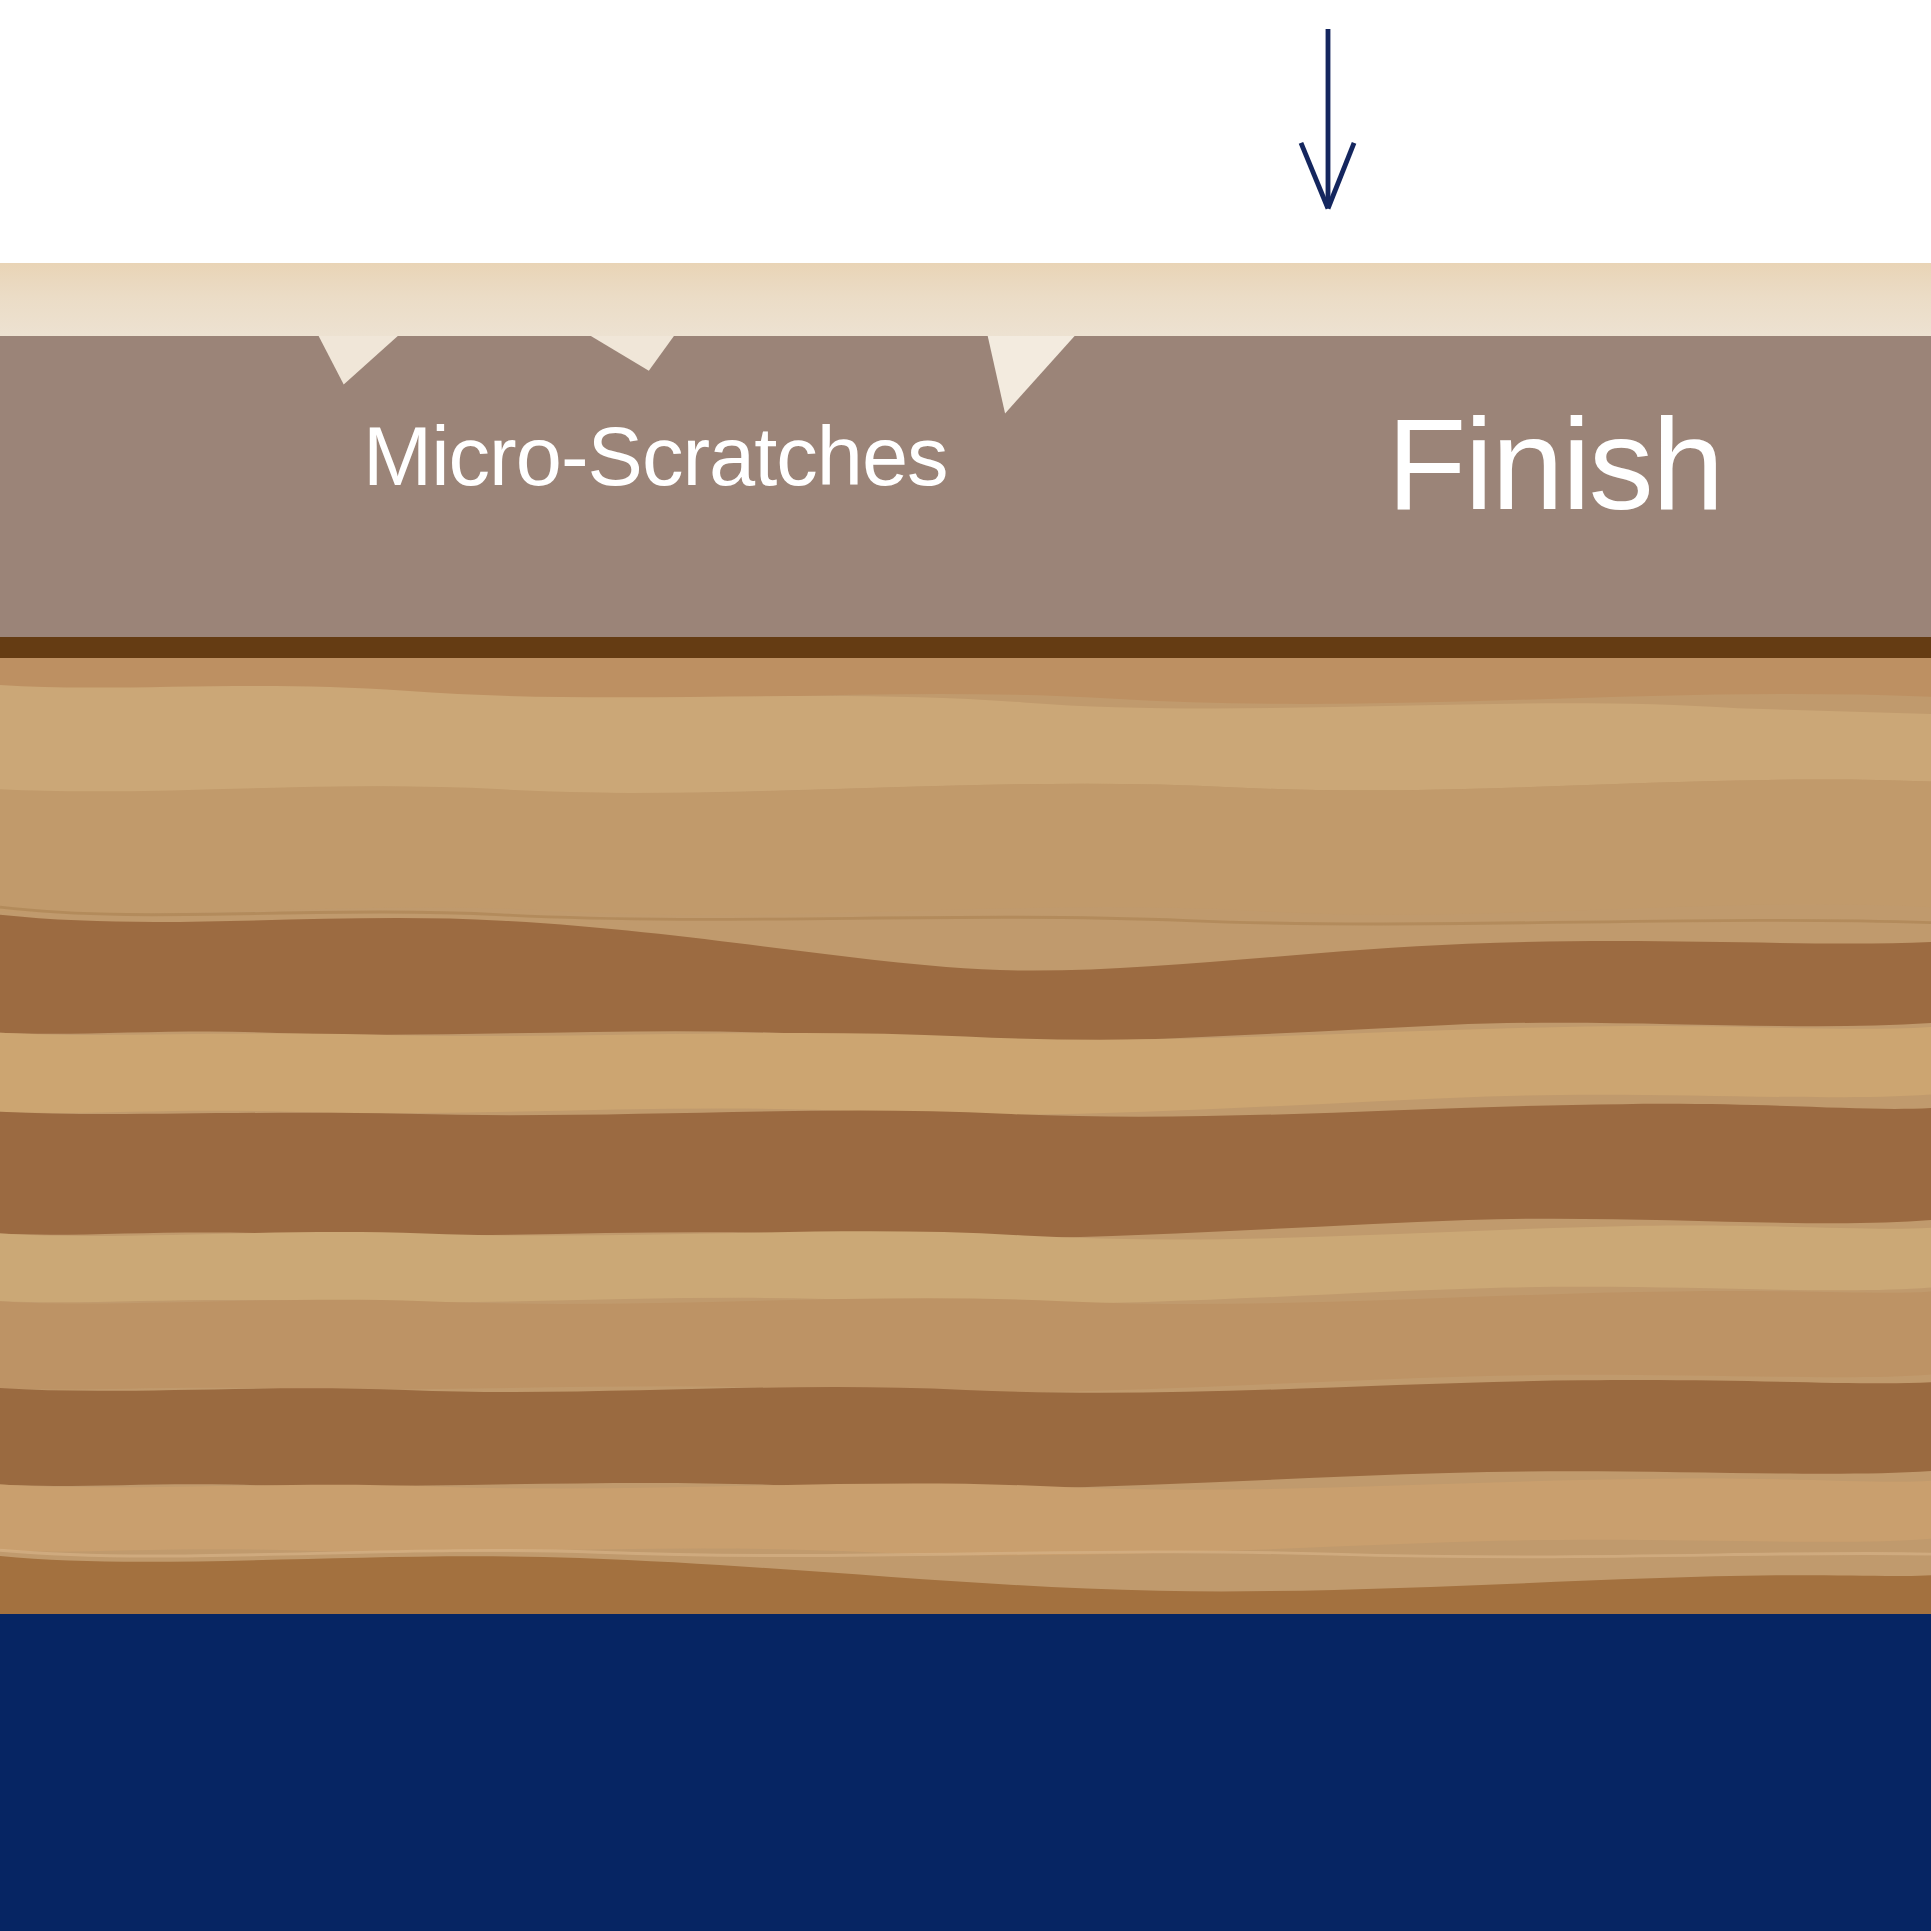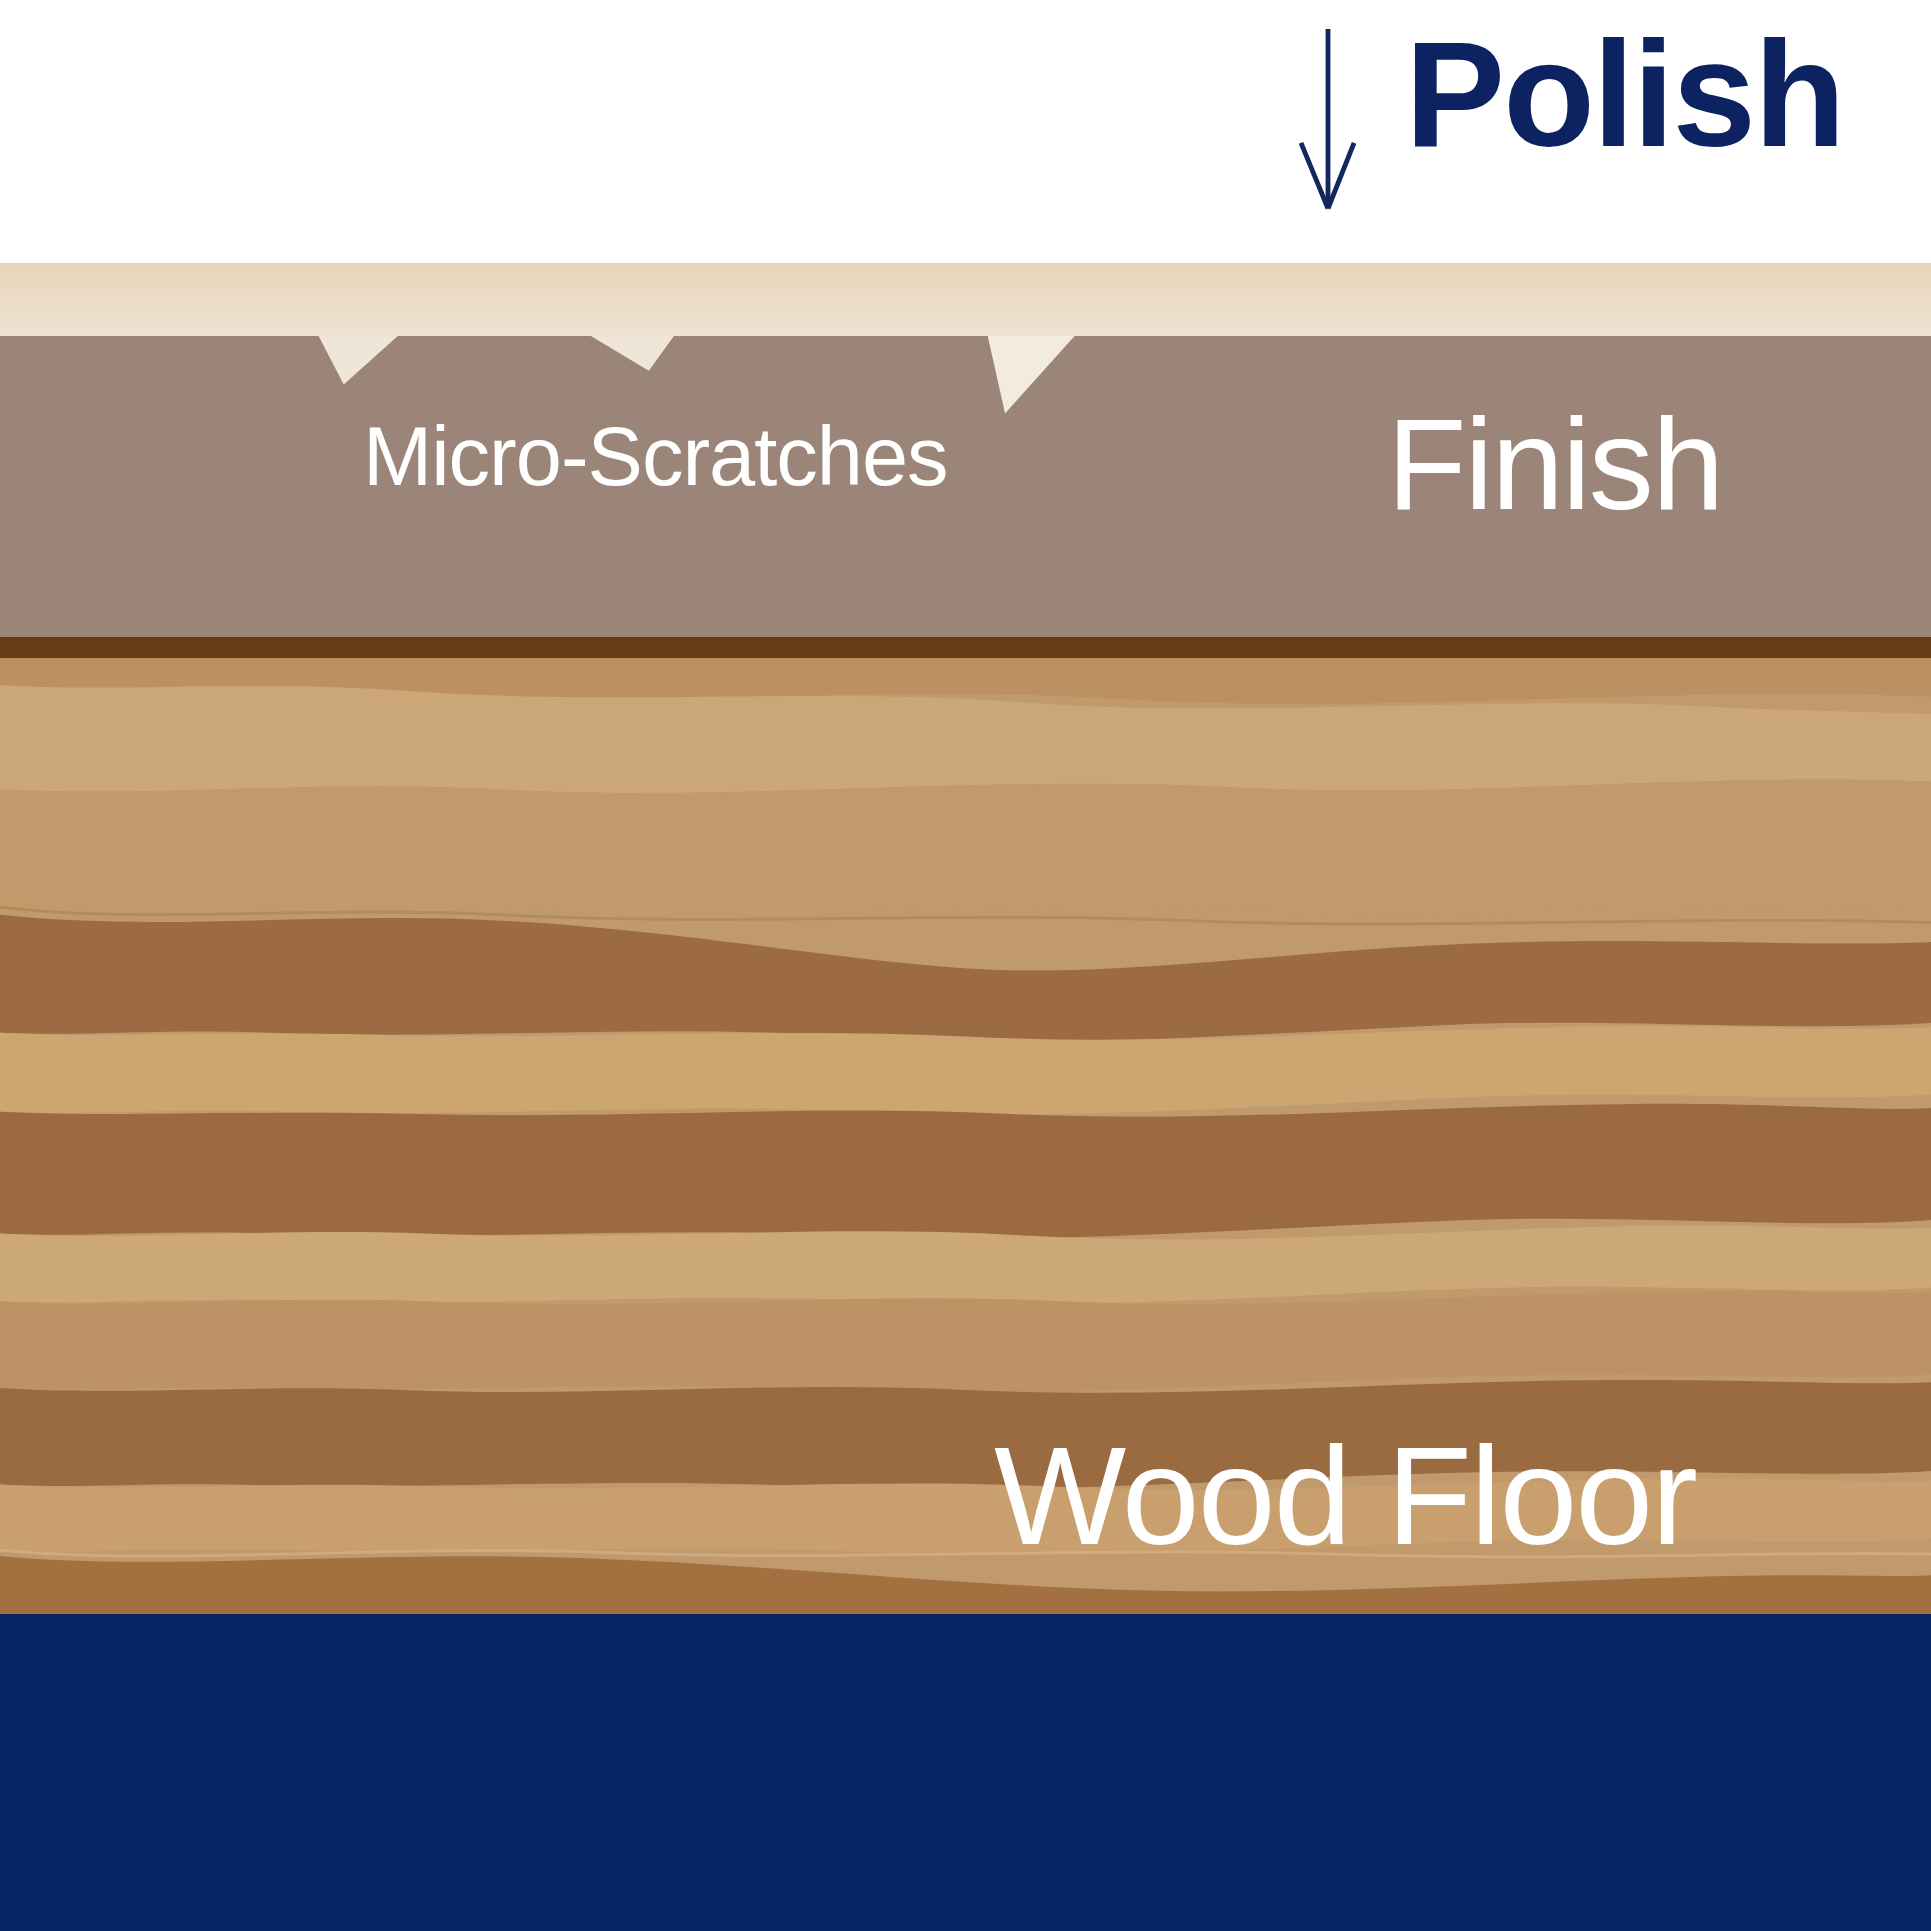--- a/index.html
+++ b/index.html
@@ -62,21 +62,20 @@
 <div id="stage">
 
   <div id="top-zone">
 
     <svg id="polish-arrow" viewBox="0 0 130 200">
       <line x1="65" y1="0" x2="65" y2="182" stroke="#14265e" stroke-width="5"></line>
       <line x1="65" y1="186" x2="37" y2="118" stroke="#14265e" stroke-width="5"></line>
       <line x1="65" y1="186" x2="92" y2="118" stroke="#14265e" stroke-width="5"></line>
     </svg>
 
-    <div id="polish-label">Polish</div>
   </div>
 
   <div id="polish-layer"></div>
 
   <div id="finish-layer"></div>
 
   <svg id="scratch-svg" viewBox="0 0 2000 100" preserveAspectRatio="none">
     <polygon points="330,4 412,4 356,54" fill="#f0e6d8"></polygon>
     <polygon points="612,4 698,4 672,40" fill="#f0e6d8"></polygon>
     <polygon points="1023,4 1113,4 1041,84" fill="#f3ebdf"></polygon>
@@ -128,21 +127,20 @@
       <path d="M0,856 C130,864 280,852 450,858 C670,866 880,848 1090,858 C1300,868 1500,852 1720,850
                C1860,848 1950,856 2000,852 L2000,912 C1900,920 1740,910 1560,914 C1340,920 1120,936 900,926
                C700,916 500,930 300,924 C180,920 80,928 0,924 Z" fill="#c99f6e"></path>
 
       <path d="M0,924 C180,940 400,918 620,926 C880,936 1120,920 1380,928 C1640,936 1850,924 2000,928" fill="none" stroke="#d8b68a" stroke-width="3" opacity="0.6"></path>
 
       <path d="M0,930 C160,946 380,924 600,932 C820,940 1000,962 1200,966 C1420,970 1640,952 1840,950
                C1920,949 1970,952 2000,950 L2000,990 L0,990 Z" fill="#a3713f"></path>
     </svg>
 
-    <div id="woodfloor-label">Wood Floor</div>
   </div>
 
   <div id="banner">
     
     
   </div>
 
 </div>
 
 

